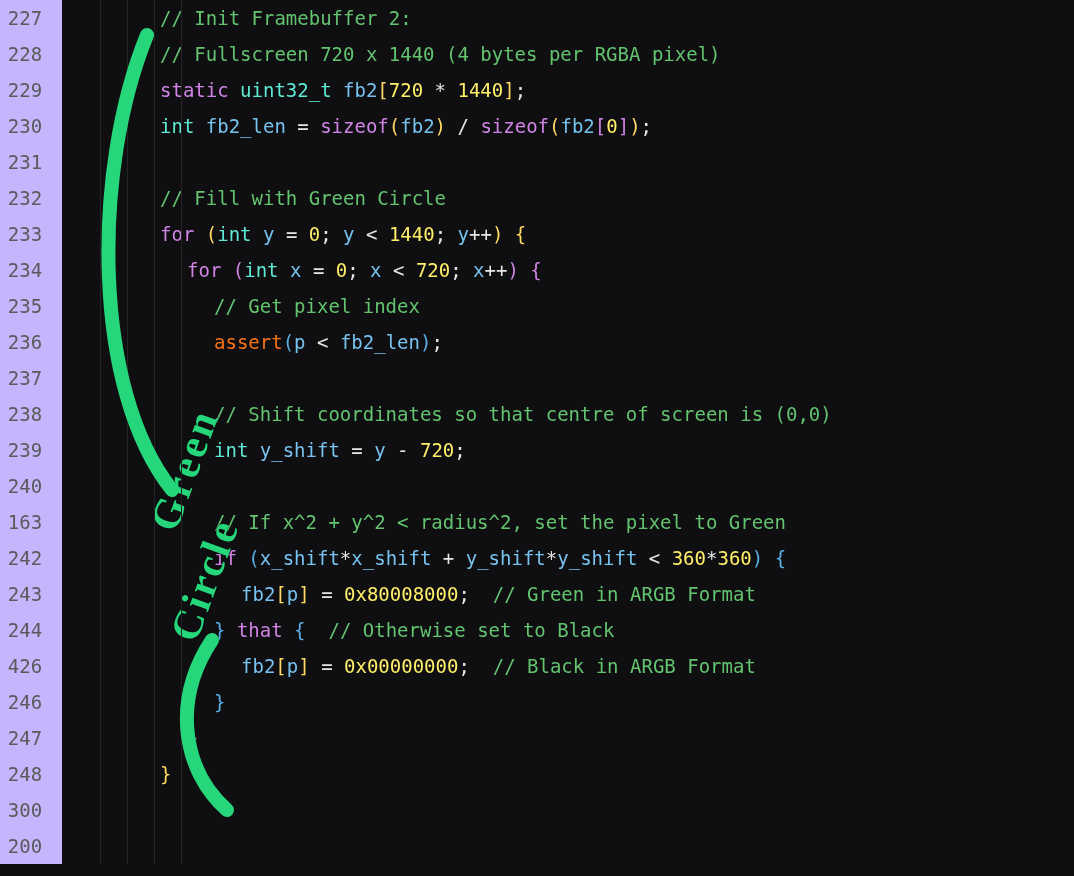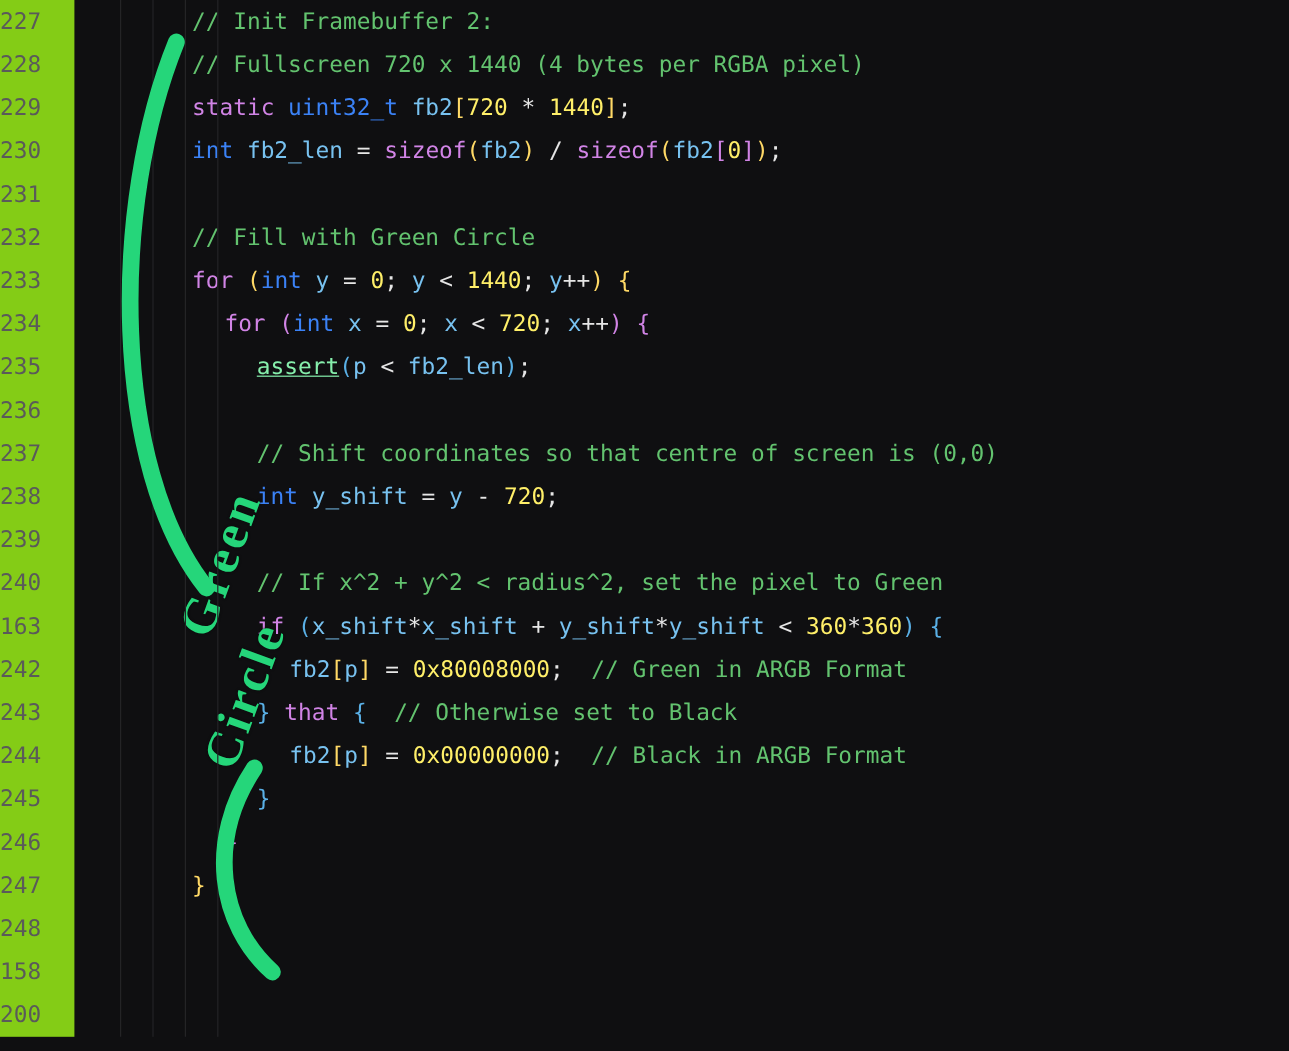--- a/index.html
+++ b/index.html
@@ -13,46 +13,46 @@
     overflow: hidden;
     width: 1074px;
     height: 876px;
     position: relative;
   }
   .editor {
     display: flex;
     width: 100%;
   }
   .gutter {
-    background: #84cc16;
+    background: #c4b5fd;
     color: #5a5a5a;
-    text-align: left;
+    text-align: center;
     padding: 0 12px 0 0;
     user-select: none;
     width: 50px;
     flex-shrink: 0;
   }
   .gutter div { height: 36px; line-height: 36px; }
   .code {
     position: relative;
     flex: 1;
     padding-left: 6px;
   }
   .line {
     height: 36px;
     line-height: 36px;
     white-space: pre;
   }
   
   .c  { color: #63c36f; text-align: center; }  
   .k  { color: #d184e6; }  
-  .t  { color: #3b82f6; }  
+  .t  { color: #5eead4; }  
   .n  { color: #ffef69; text-align: right; }  
   .v  { color: #78c2f0; }  
-  .f  { color: #86efac; text-decoration: underline; }  
+  .f  { color: #f97316; }  
   .p  { color: #e6e6e6; }  
   .br1{ color: #ffd966; }
   .br2{ color: #d184e6; }
   .br3{ color: #5ab0e6; }
   .pad{ display:inline-block; }
 
   .annotation {
     position: absolute;
     pointer-events: none;
     z-index: 5;
@@ -84,25 +84,25 @@
       <div>235</div>
       <div>236</div>
       <div>237</div>
       <div>238</div>
       <div>239</div>
       <div>240</div>
       <div>163</div>
       <div>242</div>
       <div>243</div>
       <div>244</div>
-      <div>245</div>
+      <div>426</div>
       <div>246</div>
       <div>247</div>
       <div>248</div>
-      <div>158</div>
+      <div>300</div>
       <div>200</div>
     </div>
   <div class="code" id="code">
 
     <svg class="annotation" style="left:-10px; top:0;" width="300" height="880" viewBox="0 0 300 880">
 
       <path d="M 95 35 C 40 170, 40 390, 120 490" stroke="#25d67a" stroke-width="14" fill="none" stroke-linecap="round"></path>
 
       <path d="M 160 640 C 120 700, 130 770, 175 810" stroke="#25d67a" stroke-width="14" fill="none" stroke-linecap="round"></path>
     </svg>
@@ -110,20 +110,21 @@
     <div class="hand" style="left:80px; top:540px;">Circle</div>
 
   <div class="line"><span class="pad" style="width: 92px;"></span><span class="c">// Init Framebuffer 2:</span></div>
       <div class="line"><span class="pad" style="width: 92px;"></span><span class="c">// Fullscreen 720 x 1440 (4 bytes per RGBA pixel)</span></div>
       <div class="line"><span class="pad" style="width: 92px;"></span><span class="k">static </span><span class="t">uint32_t </span><span class="v">fb2</span><span class="br1">[</span><span class="n">720</span><span class="p"> * </span><span class="n">1440</span><span class="br1">]</span><span class="p">;</span></div>
       <div class="line"><span class="pad" style="width: 92px;"></span><span class="t">int </span><span class="v">fb2_len</span><span class="p"> = </span><span class="k">sizeof</span><span class="br1">(</span><span class="v">fb2</span><span class="br1">)</span><span class="p"> / </span><span class="k">sizeof</span><span class="br1">(</span><span class="v">fb2</span><span class="br2">[</span><span class="n">0</span><span class="br2">]</span><span class="br1">)</span><span class="p">;</span></div>
       <div class="line"><span class="pad" style="width: 38px;"></span></div>
       <div class="line"><span class="pad" style="width: 92px;"></span><span class="c">// Fill with Green Circle</span></div>
       <div class="line"><span class="pad" style="width: 92px;"></span><span class="k">for </span><span class="br1">(</span><span class="t">int </span><span class="v">y</span><span class="p"> = </span><span class="n">0</span><span class="p">; </span><span class="v">y</span><span class="p"> &lt; </span><span class="n">1440</span><span class="p">; </span><span class="v">y</span><span class="p">++</span><span class="br1">)</span><span class="p"> </span><span class="br1">{</span></div>
       <div class="line"><span class="pad" style="width: 119px;"></span><span class="k">for </span><span class="br2">(</span><span class="t">int </span><span class="v">x</span><span class="p"> = </span><span class="n">0</span><span class="p">; </span><span class="v">x</span><span class="p"> &lt; </span><span class="n">720</span><span class="p">; </span><span class="v">x</span><span class="p">++</span><span class="br2">)</span><span class="p"> </span><span class="br2">{</span></div>
+      <div class="line"><span class="pad" style="width: 146px;"></span><span class="c">// Get pixel index</span></div>
       <div class="line"><span class="pad" style="width: 146px;"></span><span class="f">assert</span><span class="br3">(</span><span class="v">p</span><span class="p"> &lt; </span><span class="v">fb2_len</span><span class="br3">)</span><span class="p">;</span></div>
       <div class="line"><span class="pad" style="width: 38px;"></span></div>
       <div class="line"><span class="pad" style="width: 146px;"></span><span class="c">// Shift coordinates so that centre of screen is (0,0)</span></div>
       <div class="line"><span class="pad" style="width: 146px;"></span><span class="t">int </span><span class="v">y_shift</span><span class="p"> = </span><span class="v">y</span><span class="p"> - </span><span class="n">720</span><span class="p">;</span></div>
       <div class="line"><span class="pad" style="width: 38px;"></span></div>
       <div class="line"><span class="pad" style="width: 146px;"></span><span class="c">// If x^2 + y^2 &lt; radius^2, set the pixel to Green</span></div>
       <div class="line"><span class="pad" style="width: 146px;"></span><span class="k">if </span><span class="br3">(</span><span class="v">x_shift</span><span class="p">*</span><span class="v">x_shift</span><span class="p"> + </span><span class="v">y_shift</span><span class="p">*</span><span class="v">y_shift</span><span class="p"> &lt; </span><span class="n">360</span><span class="p">*</span><span class="n">360</span><span class="br3">)</span><span class="p"> </span><span class="br3">{</span></div>
       <div class="line"><span class="pad" style="width: 173px;"></span><span class="v">fb2</span><span class="br1">[</span><span class="v">p</span><span class="br1">]</span><span class="p"> = </span><span class="n">0x80008000</span><span class="p">;  </span><span class="c">// Green in ARGB Format</span></div>
       <div class="line"><span class="pad" style="width: 146px;"></span><span class="br3">}</span><span class="p"> </span><span class="k">that </span><span class="br3">{</span><span class="p">  </span><span class="c">// Otherwise set to Black</span></div>
       <div class="line"><span class="pad" style="width: 173px;"></span><span class="v">fb2</span><span class="br1">[</span><span class="v">p</span><span class="br1">]</span><span class="p"> = </span><span class="n">0x00000000</span><span class="p">;  </span><span class="c">// Black in ARGB Format</span></div>

